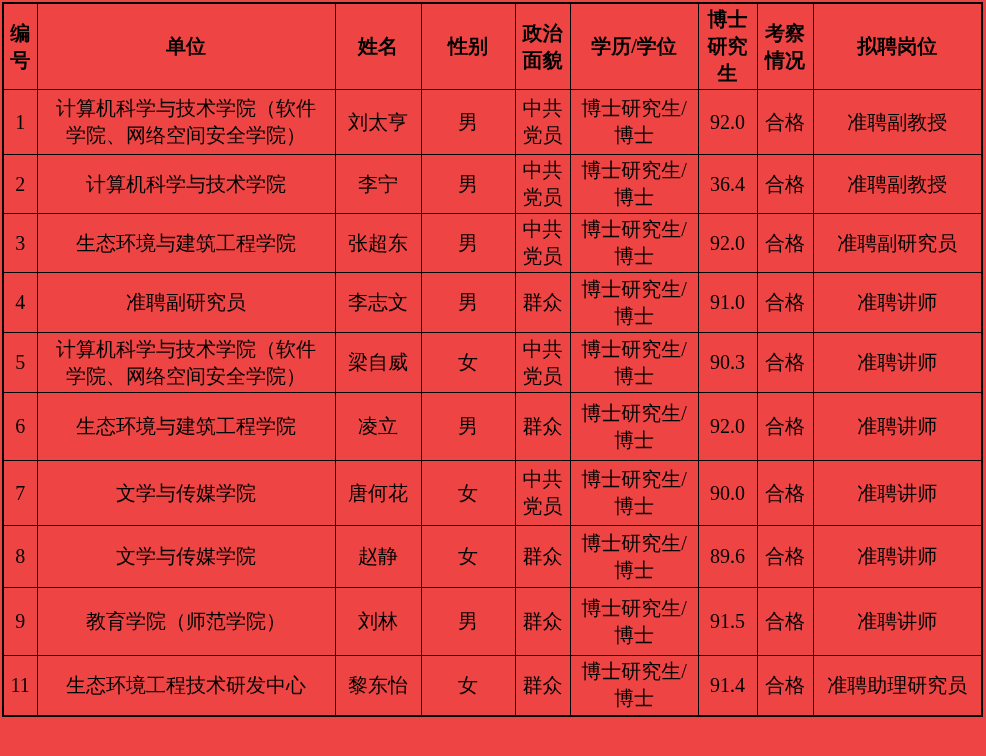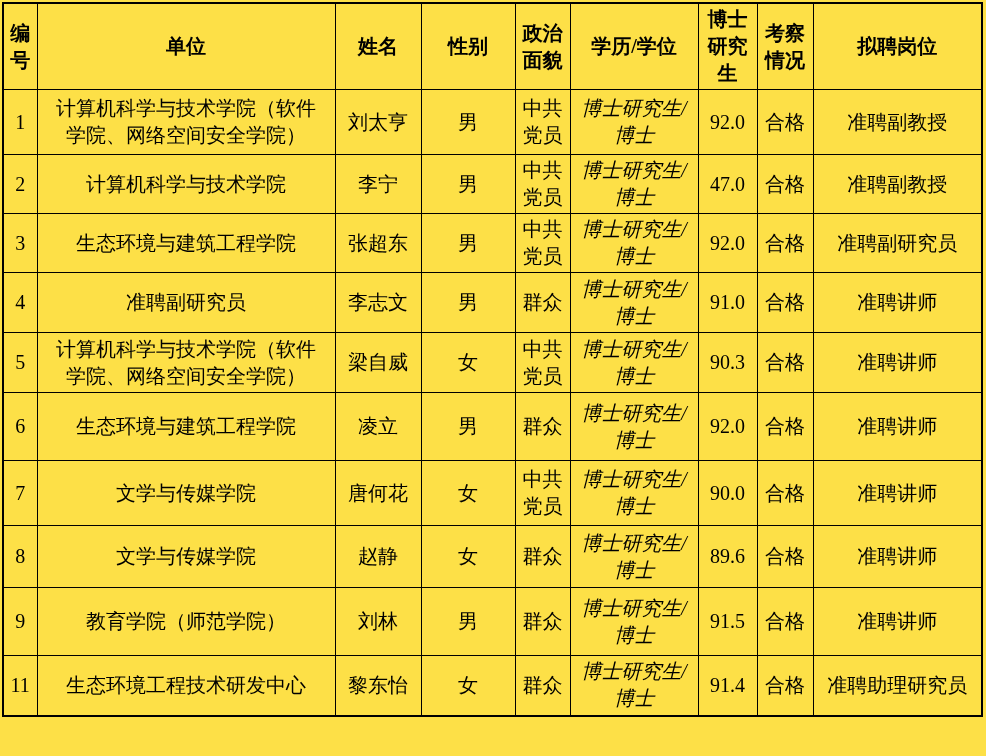--- a/index.html
+++ b/index.html
@@ -4,21 +4,21 @@
 <style>
   html, body {
     margin: 0;
     padding: 0;
     background: #ffffff;
     width: 986px;
   }
   .page {
     width: 986px;
     height: 756px;
-    background: #fde047;
+    background: #ef4444;
     box-sizing: border-box;
     padding: 2px 2px;
     font-family: "Liberation Serif", "DejaVu Serif", serif;
     color: #000000;
   }
   table.roster {
     border-collapse: collapse;
     table-layout: fixed;
     width: 981px;
     border: 2px solid #000000;
@@ -64,21 +64,20 @@
 
   td[data-field="unit"] {
     padding-left: 14px;
     padding-right: 14px;
     margin-top: 23px;
   }
   td[data-field="degree"] {
     word-break: break-all;
     padding-left: 2px;
     padding-right: 2px;
-    font-style: italic;
   }
   td[data-field="political"], th.h-political,
   th.h-score, th.h-inspect, th.h-no {
     padding-left: 1px;
     padding-right: 1px;
   }
 </style>
 </head>
 <body>
 
@@ -120,21 +119,21 @@
     <td data-field="inspection">合格</td>
     <td data-field="position">准聘副教授</td>
   </tr>
         <tr>
     <td data-field="no">2</td>
     <td data-field="unit">计算机科学与技术学院</td>
     <td data-field="name">李宁</td>
     <td data-field="gender">男</td>
     <td data-field="political">中共党员</td>
     <td data-field="degree">博士研究生/博士</td>
-    <td data-field="score">47.0</td>
+    <td data-field="score">36.4</td>
     <td data-field="inspection">合格</td>
     <td data-field="position">准聘副教授</td>
   </tr>
         <tr>
     <td data-field="no">3</td>
     <td data-field="unit">生态环境与建筑工程学院</td>
     <td data-field="name">张超东</td>
     <td data-field="gender">男</td>
     <td data-field="political">中共党员</td>
     <td data-field="degree">博士研究生/博士</td>

